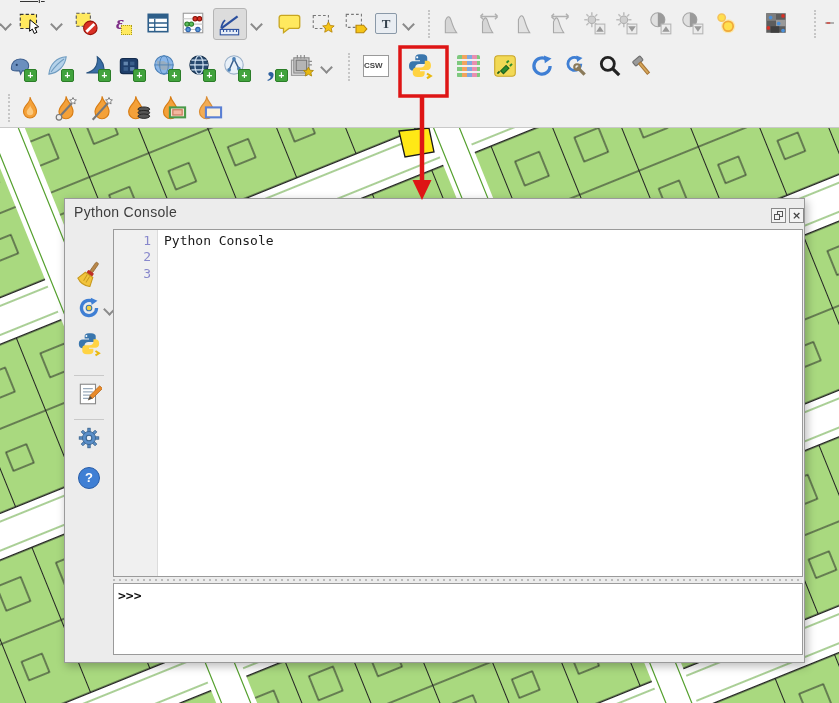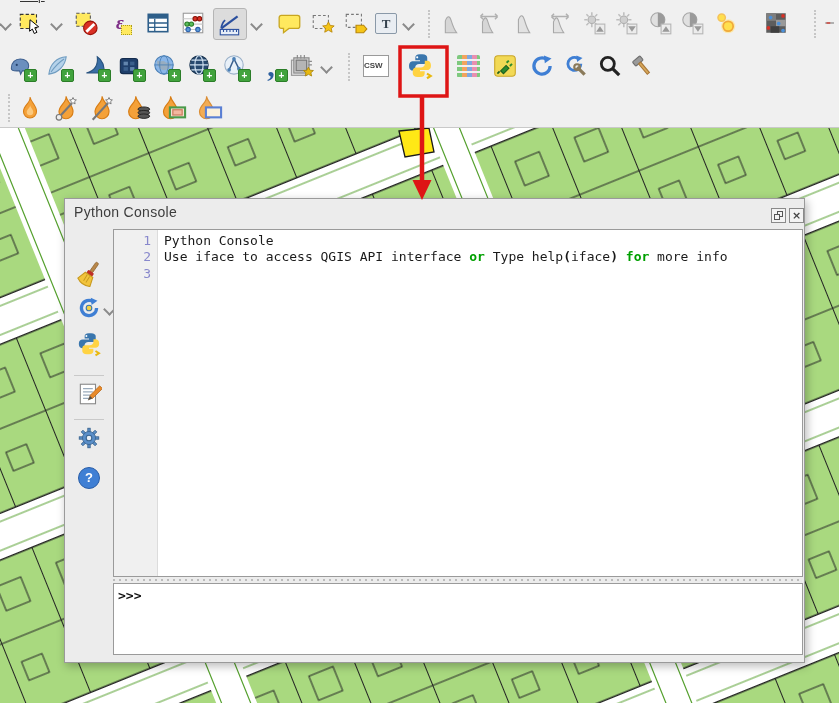--- a/index.html
+++ b/index.html
@@ -543,21 +543,20 @@
     </div>
 
     <div class="pc-out">
       <div class="gutter">
         <div>1</div>
         <div>2</div>
         <div>3</div>
       </div>
       <div class="codearea">
         <div class="code-line"><span>Python Console</span></div>
-        <div class="code-line"><span>Use iface to access QGIS API interface </span><span class="kw">or</span><span> Type help</span><span class="b">(</span><span>iface</span><span class="b">)</span><span> </span><span class="kw">for</span><span> more info</span></div>
         <div class="code-line"><span></span></div>
       </div>
     </div>
 
     <div class="splitter"></div>
 
     <div class="pc-in">
       <span class="prompt">&gt;&gt;&gt;</span>
     </div>
   </div>

